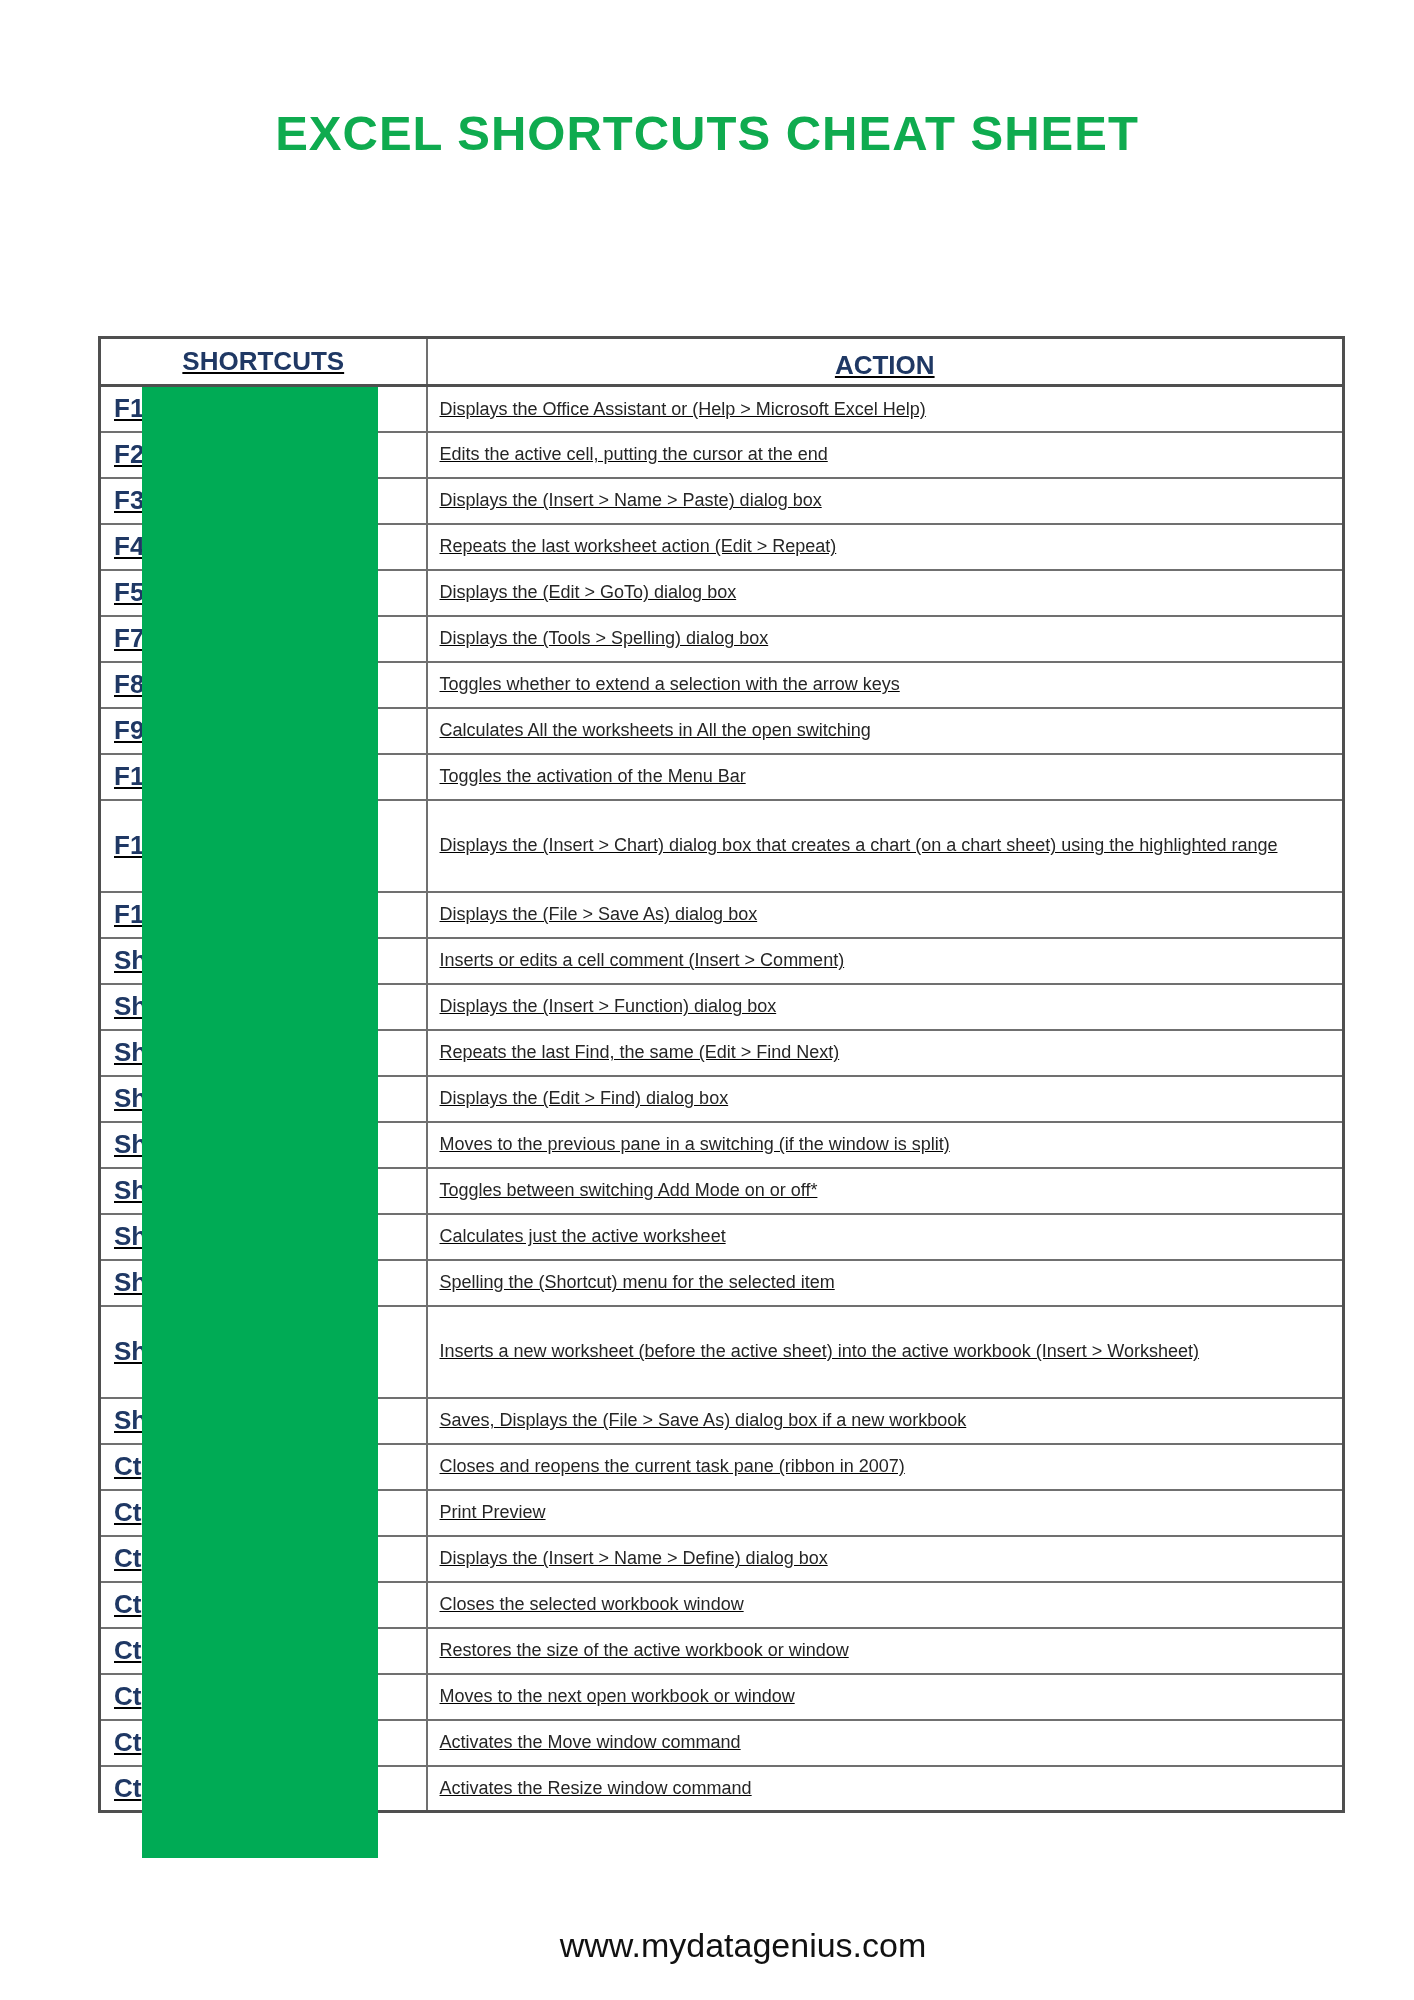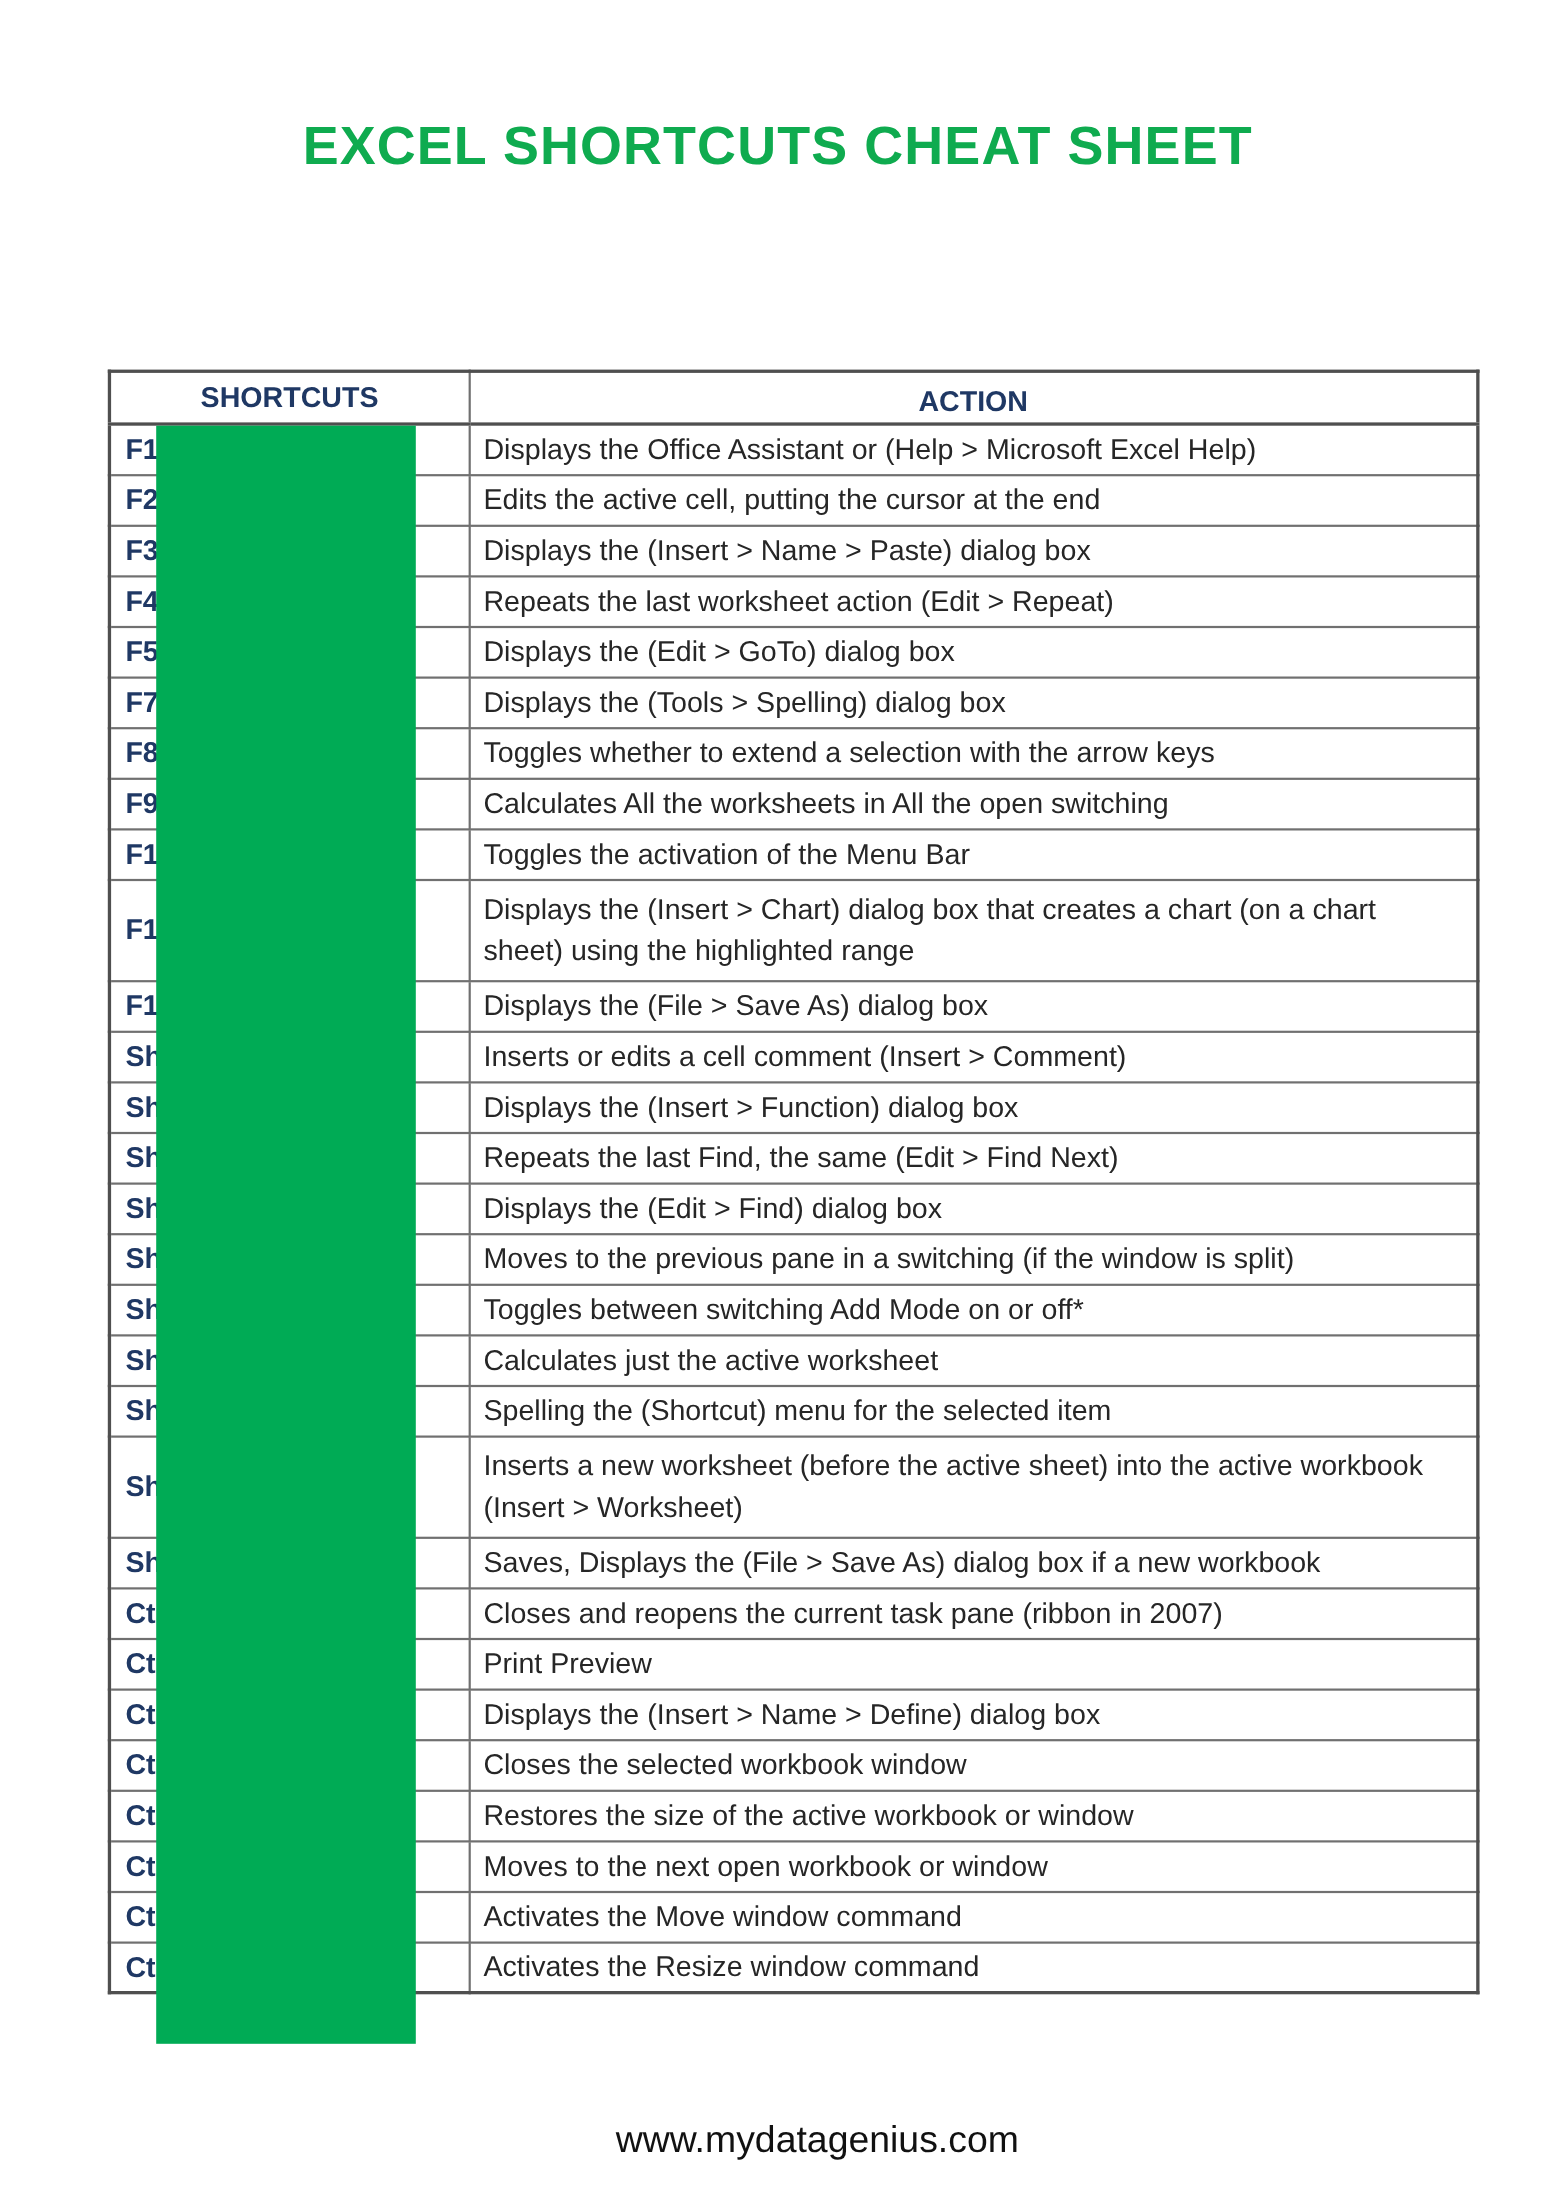--- a/index.html
+++ b/index.html
@@ -33,20 +33,21 @@
     line-height: 1.2;
     font-weight: 700;
     letter-spacing: 1px;
     color: var(--title-green);
   }
   .table-wrap {
     position: absolute;
     left: 98px;
     top: 336px;
     width: 1247px;
+    text-decoration: underline;
   }
   table.shortcuts {
     width: 1247px;
     border-collapse: collapse;
     table-layout: fixed;
     border: 3px solid var(--border-dark);
   }
   table.shortcuts th, table.shortcuts td {
     border: 2px solid var(--border-gray);
   }
@@ -68,21 +69,21 @@
     color: var(--header-navy);
     font-weight: 700;
     font-size: 26px;
     padding-left: 13px;
     vertical-align: middle;
     white-space: nowrap;
     overflow: hidden;
   }
   td.action {
     color: var(--body-text);
-    font-size: 26px;
+    font-size: 18px;
     line-height: 1.45;
     padding: 2px 14px 2px 12px;
     vertical-align: middle;
   }
   .overlay {
     position: absolute;
     left: 142px;
     top: 387px;
     width: 236px;
     height: 1471px;

